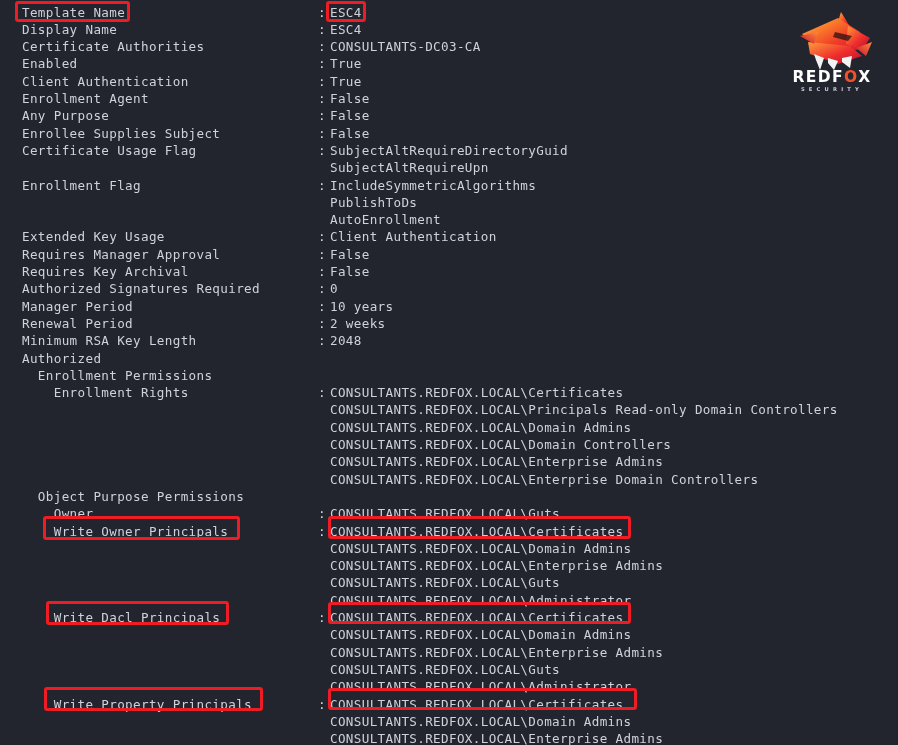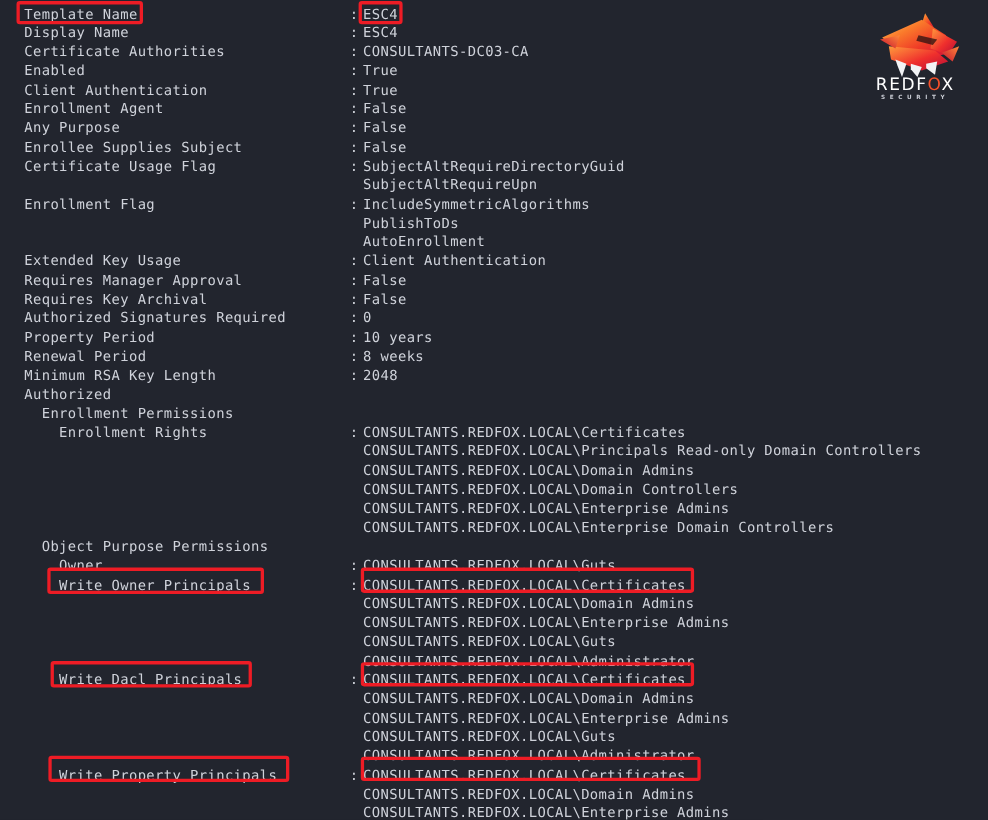--- a/index.html
+++ b/index.html
@@ -66,21 +66,21 @@
     height: 92px;
   }
   #logo svg { display:block; }
   .logo-word {
     position: absolute;
     left: 0;
     top: 60px;
     width: 108px;
     text-align: center;
     font-family: "DejaVu Sans", "Liberation Sans", sans-serif;
-    font-weight: normal;
+    font-weight: bold;
     font-size: 15.5px;
     letter-spacing: 1.4px;
     color: #ffffff;
   }
   .logo-word .o { color: #f4502a; }
   .logo-sub {
     position: absolute;
     left: 0;
     top: 78px;
     width: 108px;
@@ -108,22 +108,22 @@
       <div class="line" style="top: 124.6px;"><span class="key">Enrollee Supplies Subject</span><span class="colon">:</span><span class="val">False</span></div>
       <div class="line" style="top: 141.9px;"><span class="key">Certificate Usage Flag</span><span class="colon">:</span><span class="val">SubjectAltRequireDirectoryGuid</span></div>
       <div class="line" style="top: 159.2px;"><span class="val">SubjectAltRequireUpn</span></div>
       <div class="line" style="top: 176.5px;"><span class="key">Enrollment Flag</span><span class="colon">:</span><span class="val">IncludeSymmetricAlgorithms</span></div>
       <div class="line" style="top: 193.8px;"><span class="val">PublishToDs</span></div>
       <div class="line" style="top: 211.1px;"><span class="val">AutoEnrollment</span></div>
       <div class="line" style="top: 228.4px;"><span class="key">Extended Key Usage</span><span class="colon">:</span><span class="val">Client Authentication</span></div>
       <div class="line" style="top: 245.7px;"><span class="key">Requires Manager Approval</span><span class="colon">:</span><span class="val">False</span></div>
       <div class="line" style="top: 263px;"><span class="key">Requires Key Archival</span><span class="colon">:</span><span class="val">False</span></div>
       <div class="line" style="top: 280.3px;"><span class="key">Authorized Signatures Required</span><span class="colon">:</span><span class="val">0</span></div>
-      <div class="line" style="top: 297.6px;"><span class="key">Property Period</span><span class="colon">:</span><span class="val">10 years</span></div>
-      <div class="line" style="top: 314.9px;"><span class="key">Renewal Period</span><span class="colon">:</span><span class="val">8 weeks</span></div>
+      <div class="line" style="top: 297.6px;"><span class="key">Manager Period</span><span class="colon">:</span><span class="val">10 years</span></div>
+      <div class="line" style="top: 314.9px;"><span class="key">Renewal Period</span><span class="colon">:</span><span class="val">2 weeks</span></div>
       <div class="line" style="top: 332.2px;"><span class="key">Minimum RSA Key Length</span><span class="colon">:</span><span class="val">2048</span></div>
       <div class="line" style="top: 349.5px;"><span class="key">Authorized</span></div>
       <div class="line" style="top: 366.8px;"><span class="key">  Enrollment Permissions</span></div>
       <div class="line" style="top: 384.1px;"><span class="key">    Enrollment Rights</span><span class="colon">:</span><span class="val">CONSULTANTS.REDFOX.LOCAL\Certificates</span></div>
       <div class="line" style="top: 401.4px;"><span class="val">CONSULTANTS.REDFOX.LOCAL\Principals Read-only Domain Controllers</span></div>
       <div class="line" style="top: 418.7px;"><span class="val">CONSULTANTS.REDFOX.LOCAL\Domain Admins</span></div>
       <div class="line" style="top: 436px;"><span class="val">CONSULTANTS.REDFOX.LOCAL\Domain Controllers</span></div>
       <div class="line" style="top: 453.3px;"><span class="val">CONSULTANTS.REDFOX.LOCAL\Enterprise Admins</span></div>
       <div class="line" style="top: 470.6px;"><span class="val">CONSULTANTS.REDFOX.LOCAL\Enterprise Domain Controllers</span></div>
       <div class="line" style="top: 487.9px;"><span class="key">  Object Purpose Permissions</span></div>

